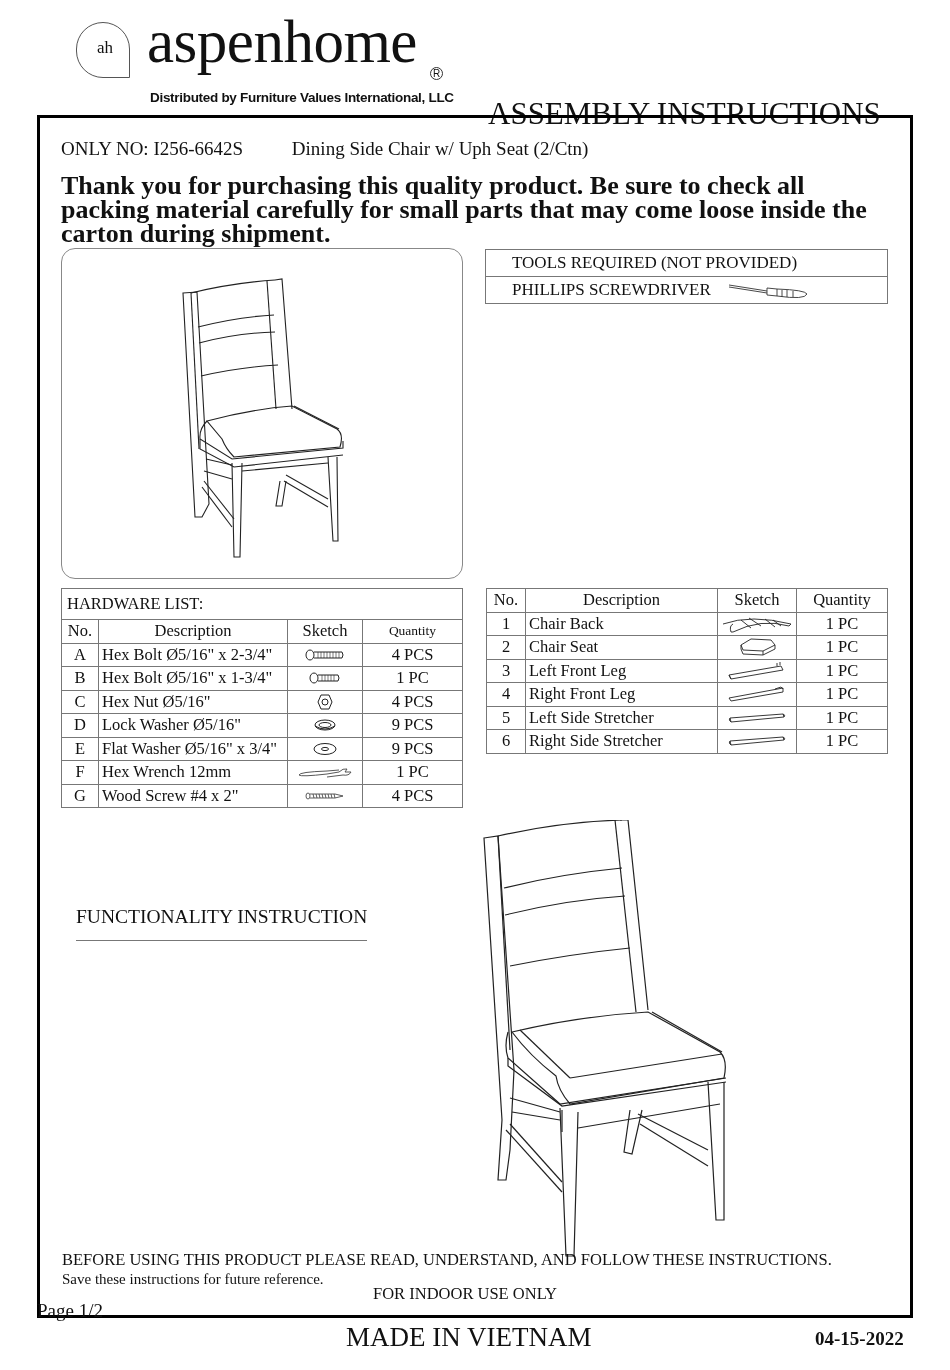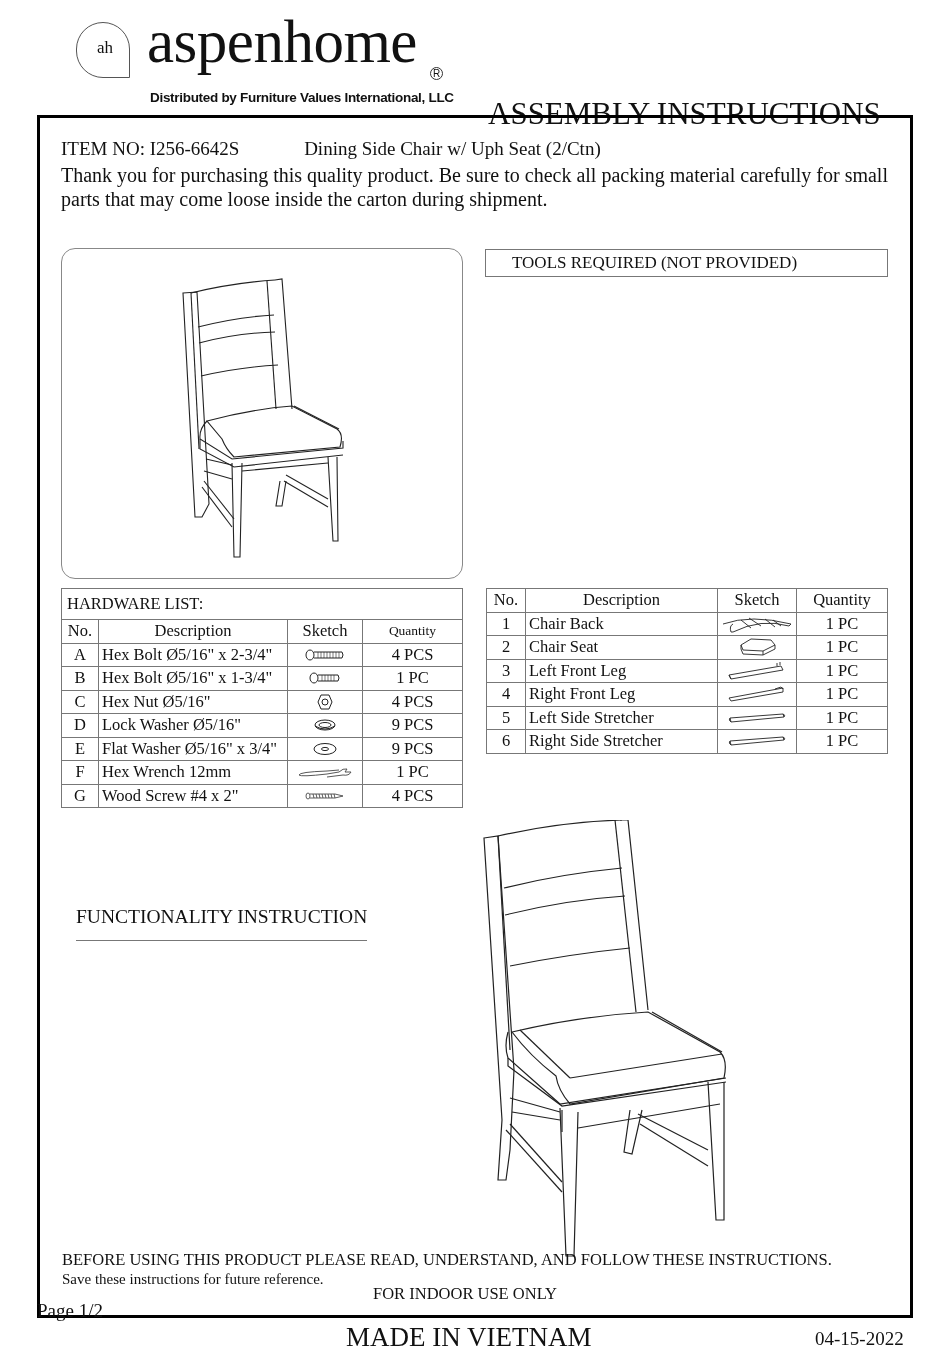--- a/index.html
+++ b/index.html
@@ -15,22 +15,22 @@
   .reg { left: 430px; top: 67px; font-size: 10px; width: 11px; height: 11px; border: 1px solid #333;
          border-radius: 50%; line-height: 11px; text-align: center; font-family: "Liberation Sans", sans-serif; }
   .dist { left: 150px; top: 90px; font-family: "Liberation Sans", sans-serif; font-size: 13.5px; font-weight: bold; letter-spacing: -0.3px; }
   .doc-title { left: 488px; top: 58px; font-size: 31px; margin-top: 38px; }
 
   
   .frame { left: 37px; top: 115px; width: 876px; height: 1203px; border: 3px solid #000; box-sizing: border-box; }
 
   .item-line { left: 61px; top: 138px; font-size: 19px; }
   .item-line span { display: inline-block; }
-  .item-desc { margin-left: 60px; }
-  .intro { left: 61px; top: 163px; width: 830px; font-size: 20px; line-height: 24px; }
+  .item-desc { margin-left: 44px; }
+  .intro { left: 61px; top: 174px; width: 830px; font-size: 26px; line-height: 24px; font-weight: bold; }
 
   
   .pic-box { left: 61px; top: 248px; width: 402px; height: 331px; border: 1px solid #888;
              border-radius: 14px; box-sizing: border-box; }
 
   
   .tools { left: 485px; top: 249px; width: 403px; border-collapse: collapse; font-size: 17px; }
   .tools td { border: 1px solid #777; padding: 3px 0 3px 26px; height: 20px; }
 
   
@@ -48,36 +48,36 @@
   .func-title { left: 76px; top: 906px; font-size: 19.5px; border-bottom: 1.3px solid #777; padding-bottom: 12px; }
 
   .big-chair { left: 470px; top: 820px; }
 
   .warn1 { left: 62px; top: 1250px; font-size: 16.5px; }
   .warn2 { left: 62px; top: 1271px; font-size: 15px; text-align: center; }
   .indoor { left: 373px; top: 1284px; font-size: 16.5px; }
 
   .page-num { left: 37px; top: 1300px; font-size: 19px; }
   .made-in { left: 346px; top: 1322px; font-size: 27px; }
-  .date { left: 815px; top: 1328px; font-size: 19px; }
+  .date { left: 815px; top: 1328px; font-size: 19px; font-weight: bold; }
 </style>
 </head>
 <body>
 
 <div class="abs logo-badge"></div>
 <div class="abs logo-ah">ah</div>
 <div class="abs brand">aspenhome</div>
 <div class="abs reg">R</div>
 <div class="abs dist">Distributed by Furniture Values International, LLC</div>
 <div class="abs doc-title">ASSEMBLY INSTRUCTIONS</div>
 
 <div class="abs frame"></div>
 
 <div class="abs item-line">
-  <span>ITEM NO: I256-6642S</span>
+  <span>ONLY NO: I256-6642S</span>
   <span class="item-desc">Dining Side Chair w/ Uph Seat (2/Ctn)</span>
 </div>
 <div class="abs intro">Thank you for purchasing this quality product. Be sure to check all packing material carefully for small parts that may come loose inside the carton during shipment.</div>
 
 <div class="abs pic-box">
   <svg width="400" height="329" viewBox="0 0 400 329" fill="none" stroke="#222" stroke-width="1.1">
 
     <path d="M121 44 L135 43 L147 255 L140 268 L133 268 Z"></path>
     <path d="M129 44 L137 200"></path>
     <path d="M213 31 L220 30 L230 160"></path>
@@ -106,20 +106,32 @@
     <path d="M224 226 L266 250"></path>
     <path d="M180 222 L266 214"></path>
   </svg>
 </div>
 
 <table class="abs tools">
   <tbody>
       <tr>
         <td>TOOLS REQUIRED (NOT PROVIDED)</td>
       </tr>
+  <tr>
+        <td>
+    <span>PHILLIPS SCREWDRIVER</span>
+    <svg width="82" height="18" viewBox="0 0 82 18" style="vertical-align:middle;margin-left:12px" fill="none" stroke="#333" stroke-width="0.9">
+      <path d="M2 3 L40 9"></path>
+            <path d="M2 5 L40 11"></path>
+      <path d="M40 6 L50 7 L50 14 L40 13 Z"></path>
+      <path d="M50 7 Q78 8 80 12 Q78 18 50 14"></path>
+      <path d="M55 8 L55 15 M60 8 L60 15 M66 9 L66 15"></path>
+    </svg>
+  </td>
+      </tr>
 </tbody>
   </table>
 
 <table class="list hw">
   <tbody>
       <tr>
         <td colspan="4" class="caption-cell">HARDWARE  LIST:</td>
       </tr>
   <tr>
     <th class="c" style="width:30px">No.</th>

